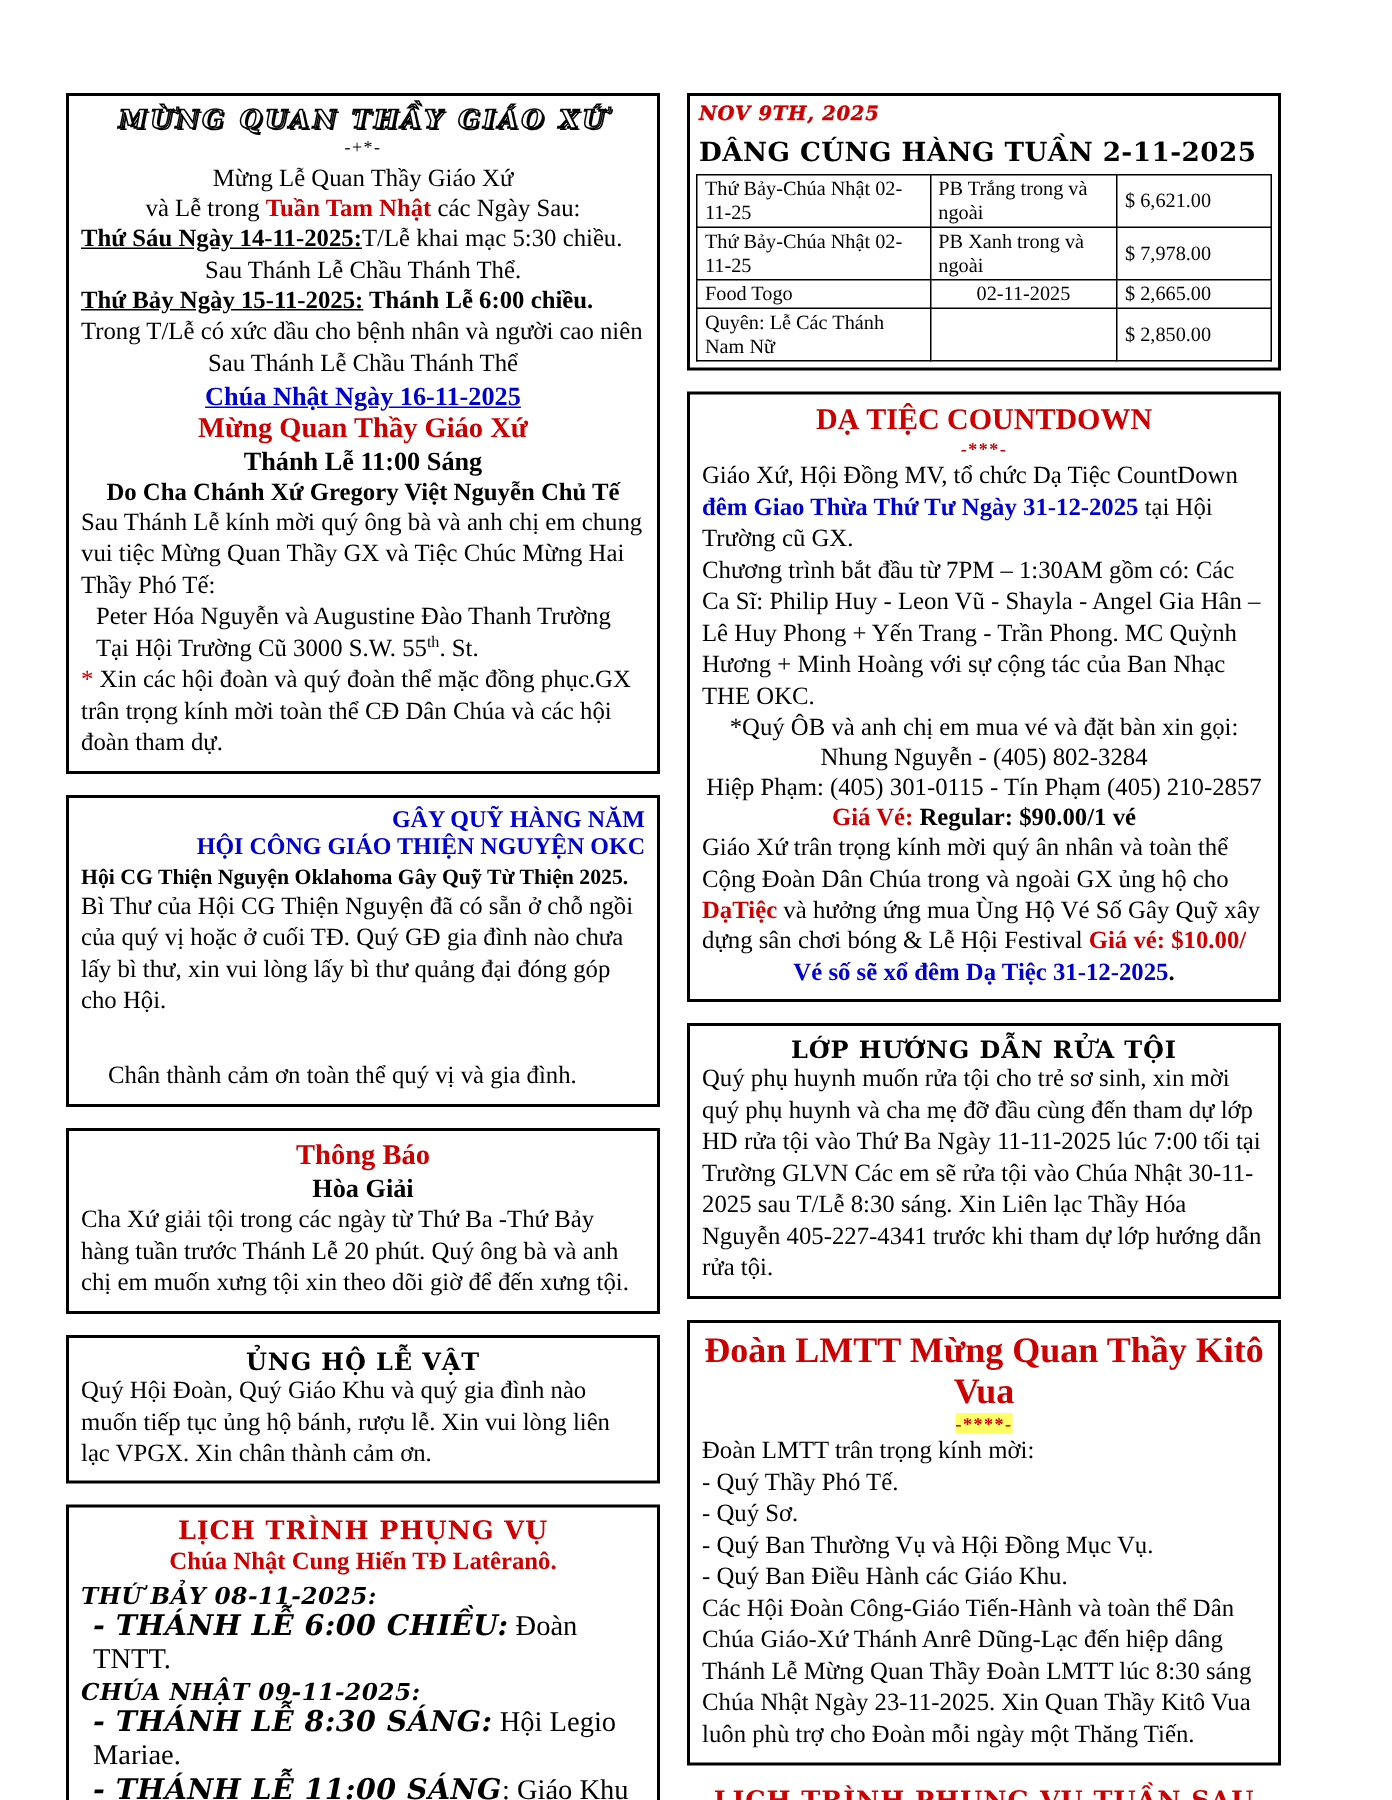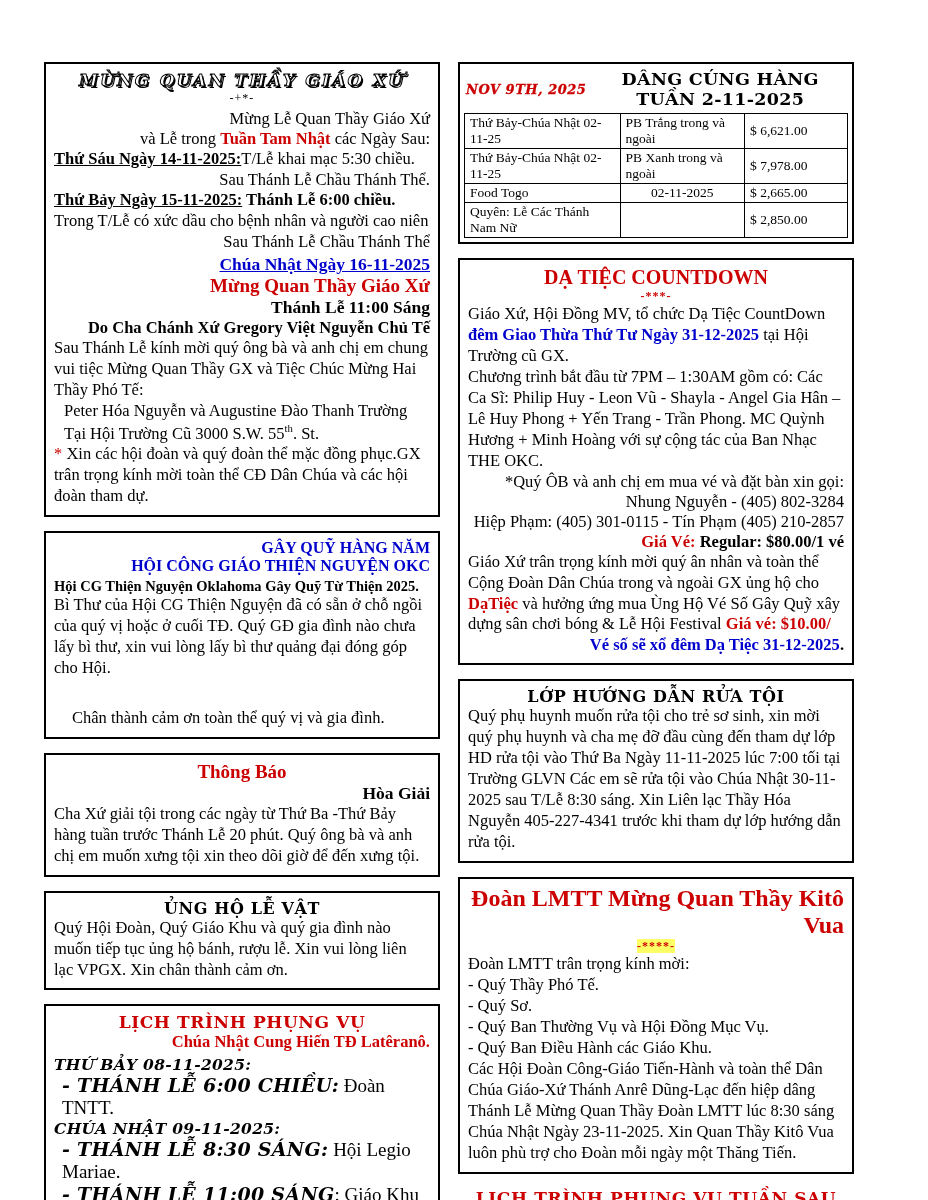--- a/index.html
+++ b/index.html
@@ -31,21 +31,21 @@
     gap: 14px;
   }
   .box {
     border: 2px solid #000;
     padding: 6px 8px 8px 8px;
     box-sizing: border-box;
   }
   .noborder { border: none; padding: 0; }
 
   
-  .c { text-align: right; }
+  .c { text-align: center; }
   .b { font-weight: bold; }
   .u { text-decoration: underline; }
   .red { color: #cc0000; }
   .blue { color: #0000cc; }
   .fs14 { font-size: 14.5px; }
   .fs15 { font-size: 15.5px; }
   .fs16 { font-size: 16.5px; }
   .fs17 { font-size: 17.5px; }
   .fs19 { font-size: 19px; }
   .lh { line-height: 1.27; }
@@ -63,23 +63,24 @@
     -webkit-text-stroke: 1px #000;
     text-shadow: 1.5px 1.5px 0 #000;
   }
 
   
   .sep { text-align: center; font-size: 12px; letter-spacing: 1px; margin: 1px 0 3px 0;}
 
   
   .dona-head {
     display: flex;
-    align-items: center;
+    align-items: flex-start;
     gap: 8px;
     padding: 2px 2px 4px 2px;
+    flex-direction: column;
   }
   .dona-date {
     font-family: "DejaVu Serif", serif;
     font-weight: bold;
     font-style: italic;
     font-size: 13px;
     color: #cc0000;
     -webkit-text-stroke: 0.3px #cc0000;
     letter-spacing: 0.5px;
   }
@@ -230,21 +231,21 @@
     </div>
 
     <div class="box">
       <p class="hd-red" style="font-size:20px">DẠ TIỆC COUNTDOWN</p>
       <p class="stars">-***-</p>
       <p class="fs16 lh"><span>Giáo Xứ, Hội Đồng MV, tổ chức Dạ Tiệc CountDown </span><span class="b blue">đêm Giao Thừa Thứ Tư Ngày 31-12-2025</span><span> tại Hội Trường cũ GX.</span></p>
       <p class="fs16 lh">Chương trình bắt đầu từ 7PM – 1:30AM gồm có: Các Ca Sĩ: Philip Huy - Leon Vũ - Shayla - Angel Gia Hân – Lê Huy Phong + Yến Trang - Trần Phong. MC Quỳnh Hương + Minh Hoàng với sự cộng tác của Ban Nhạc THE OKC.</p>
       <p class="c fs16">*Quý ÔB và anh chị em mua vé và đặt bàn xin gọi:</p>
       <p class="c fs16">Nhung Nguyễn - (405) 802-3284</p>
       <p class="c fs16">Hiệp Phạm: (405) 301-0115 -  Tín Phạm (405) 210-2857</p>
-      <p class="c fs16"><span class="b red">Giá Vé: </span><span class="b">Regular: $80.00/1 vé</span></p>
+      <p class="c fs16"><span class="b red">Giá Vé: </span><span class="b">Regular: $90.00/1 vé</span></p>
       <p class="fs16 lh"><span>Giáo Xứ trân trọng kính mời quý ân nhân và toàn thể Cộng Đoàn Dân Chúa trong và ngoài GX ủng hộ cho </span><span class="b red">DạTiệc</span><span> và hưởng ứng mua Ùng Hộ Vé Số Gây Quỹ xây dựng sân chơi bóng &amp; Lễ Hội Festival </span><span class="b red">Giá vé: $10.00/</span></p>
       <p class="c b blue fs16"><span>Vé số sẽ xổ đêm Dạ Tiệc 31-12-2025</span><span class="b" style="color:#000">.</span></p>
     </div>
 
     <div class="box">
       <p class="hd-outline">LỚP HƯỚNG DẪN RỬA TỘI</p>
       <p class="fs16 lh">Quý phụ huynh muốn rửa tội cho trẻ sơ sinh, xin mời quý phụ huynh và cha mẹ đỡ đầu cùng đến tham dự lớp HD rửa tội vào Thứ Ba Ngày 11-11-2025 lúc 7:00 tối tại Trường GLVN Các em sẽ rửa tội vào Chúa Nhật 30-11-2025 sau T/Lễ 8:30 sáng. Xin Liên lạc Thầy Hóa Nguyễn 405-227-4341 trước khi tham dự lớp hướng dẫn rửa tội.</p>
     </div>
 
     <div class="box">

